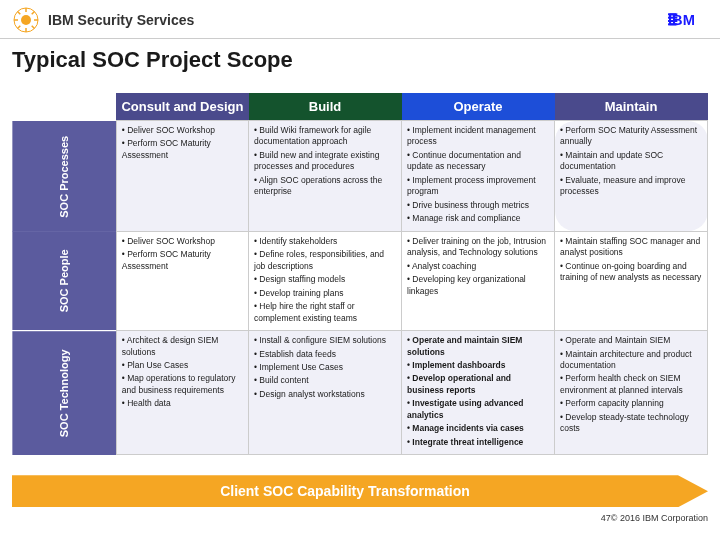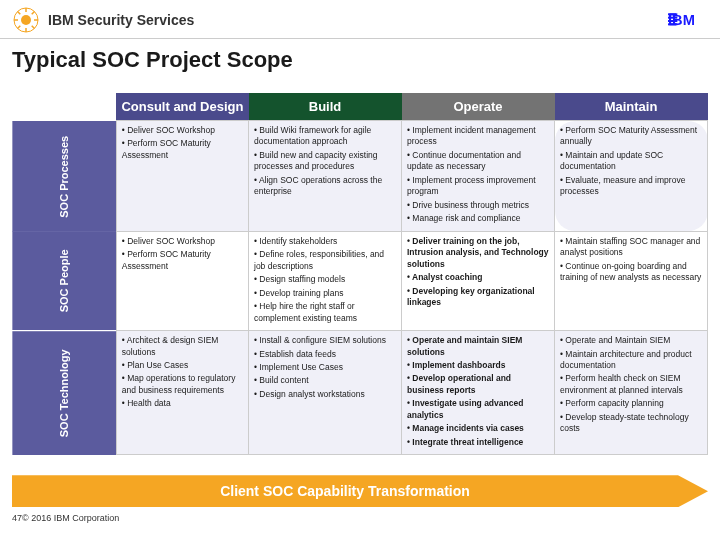--- a/index.html
+++ b/index.html
@@ -64,21 +64,21 @@
     .col-header {
       text-align: center;
       font-weight: bold;
       font-size: 13px;
       padding: 6px 4px;
       color: #fff;
     }
 
     .col-header-consult { background-color: #4a4a8c; }
     .col-header-build { background-color: #14532d; }
-    .col-header-operate { background-color: #737373; margin-top: 20px; }
+    .col-header-operate { background-color: #1d4ed8; margin-top: 20px; }
     .col-header-maintain { background-color: #4a4a8c; }
 
     
     .row-label-cell {
       writing-mode: vertical-rl;
       transform: rotate(180deg);
       text-align: center;
       font-weight: bold;
       font-size: 11px;
       color: #fff;
@@ -126,21 +126,21 @@
       font-weight: bold;
       font-size: 14px;
       text-align: center;
       padding: 8px 50px 8px 20px;
       width: 100%;
       clip-path: polygon(0 0, calc(100% - 30px) 0, 100% 50%, calc(100% - 30px) 100%, 0 100%);
     }
 
     .footer {
       display: flex;
-      justify-content: flex-start;
+      justify-content: flex-end;
       padding: 4px 12px;
       font-size: 9px;
       color: #333;
       margin-top: 2px;
     }
   </style>
 </head>
 <body>
 
 <div class="header">
@@ -201,21 +201,21 @@
           <td class="row-label-cell row-label-processes">SOC Processes</td>
           <td class="content-cell" style="background-color: rgb(240, 240, 248);">
             <ul>
               <li>Deliver SOC Workshop</li>
               <li>Perform SOC Maturity Assessment</li>
             </ul>
           </td>
           <td class="content-cell" style="background-color: rgb(240, 240, 248);">
             <ul>
               <li>Build Wiki framework for agile documentation approach</li>
-              <li>Build new and capacity existing processes and procedures</li>
+              <li>Build new and integrate existing processes and procedures</li>
               <li>Align SOC operations across the enterprise</li>
             </ul>
           </td>
           <td class="content-cell" style="background-color: rgb(240, 240, 248);">
             <ul>
               <li>Implement incident management process</li>
               <li>Continue documentation and update as necessary</li>
               <li>Implement process improvement program</li>
               <li>Drive business through metrics</li>
               <li>Manage risk and compliance</li>
@@ -239,21 +239,21 @@
           </td>
           <td class="content-cell" style="background-color: rgb(255, 255, 255);">
             <ul>
               <li>Identify stakeholders</li>
               <li>Define roles, responsibilities, and job descriptions</li>
               <li>Design staffing models</li>
               <li>Develop training plans</li>
               <li>Help hire the right staff or complement existing teams</li>
             </ul>
           </td>
-          <td class="content-cell" style="background-color: rgb(255, 255, 255); font-weight: bold;">
+          <td class="content-cell" style="background-color: rgb(255, 255, 255);">
             <ul>
               <li>Deliver training on the job, Intrusion analysis, and Technology solutions</li>
               <li>Analyst coaching</li>
               <li>Developing key organizational linkages</li>
             </ul>
           </td>
           <td class="content-cell" style="background-color: rgb(255, 255, 255);">
             <ul>
               <li>Maintain staffing SOC manager and analyst positions</li>
               <li>Continue on-going boarding and training of new analysts as necessary</li>

